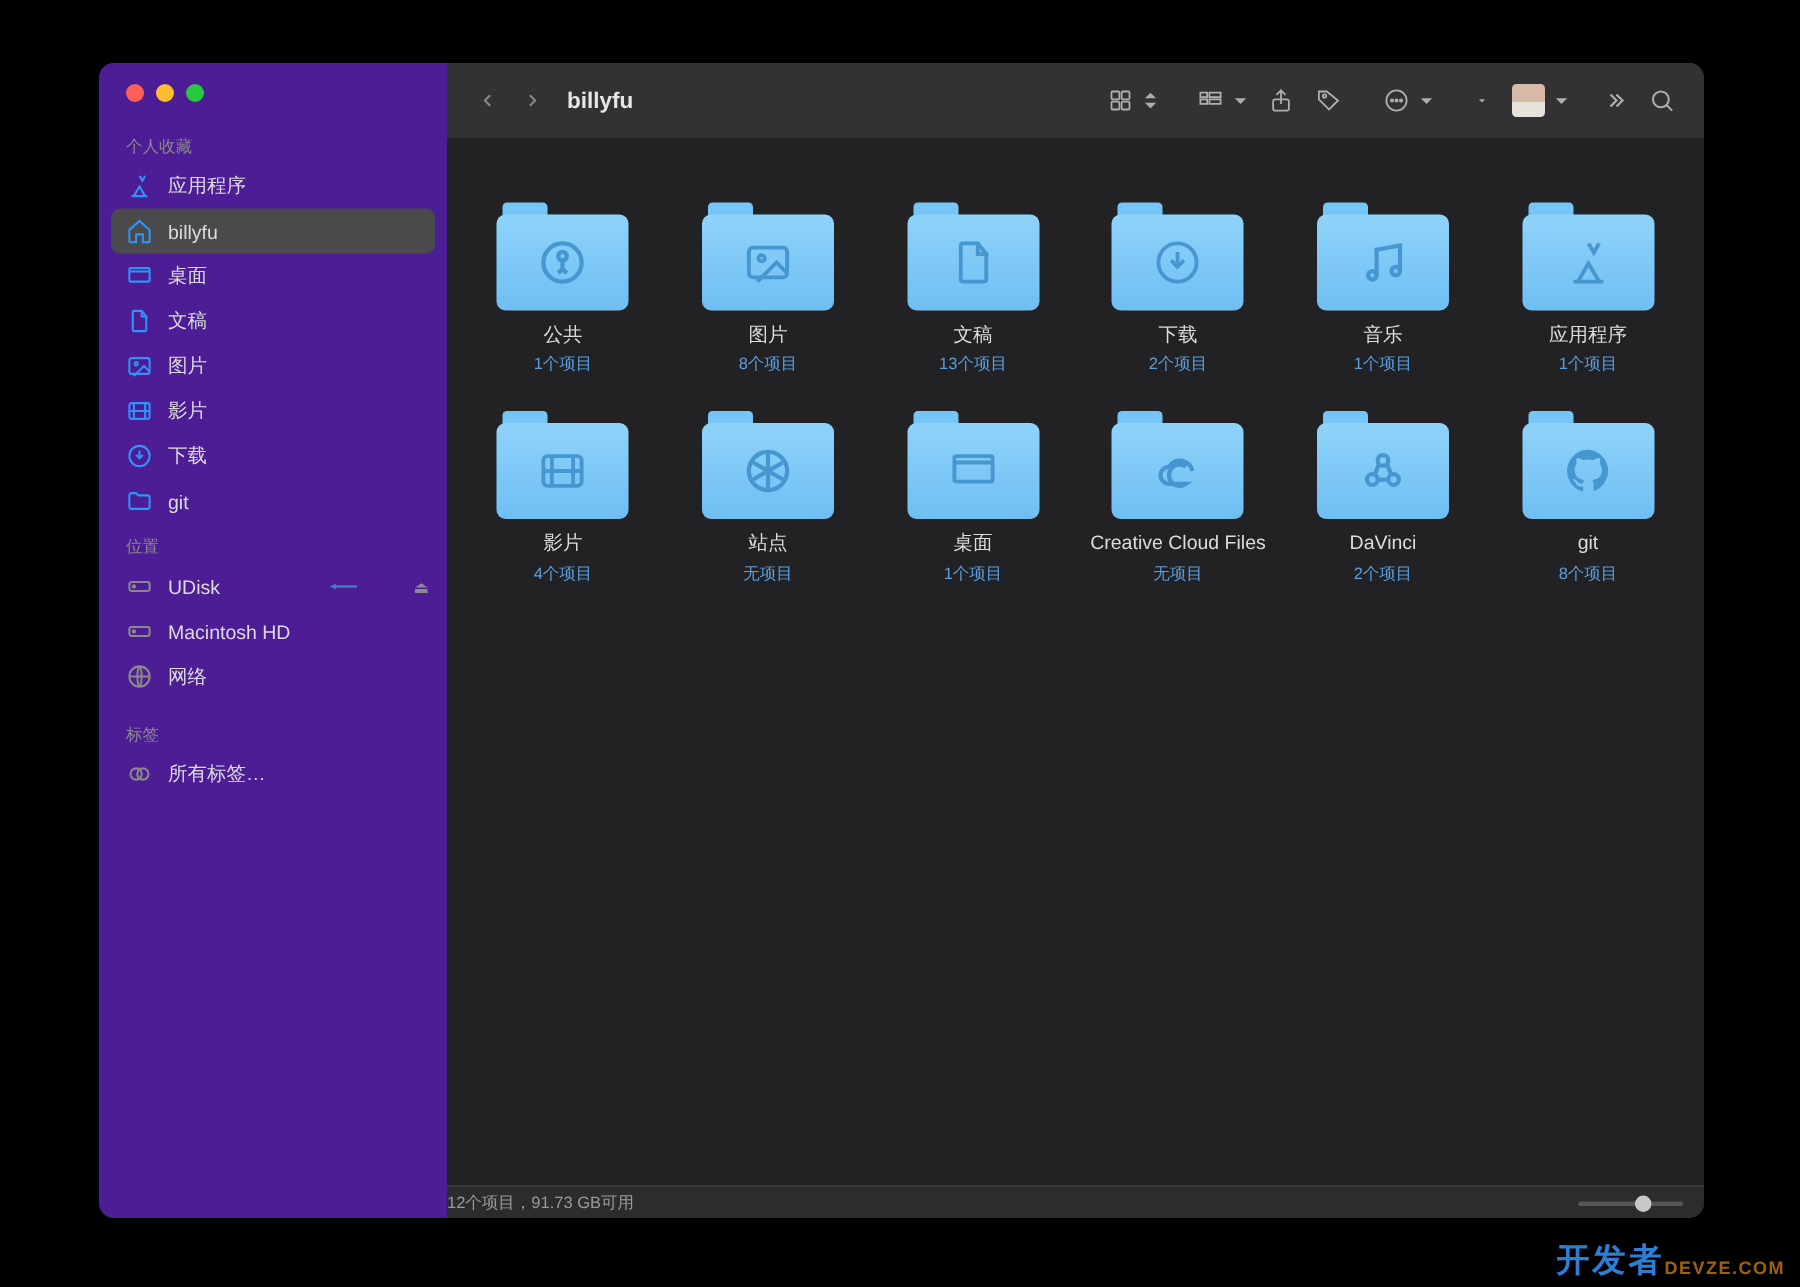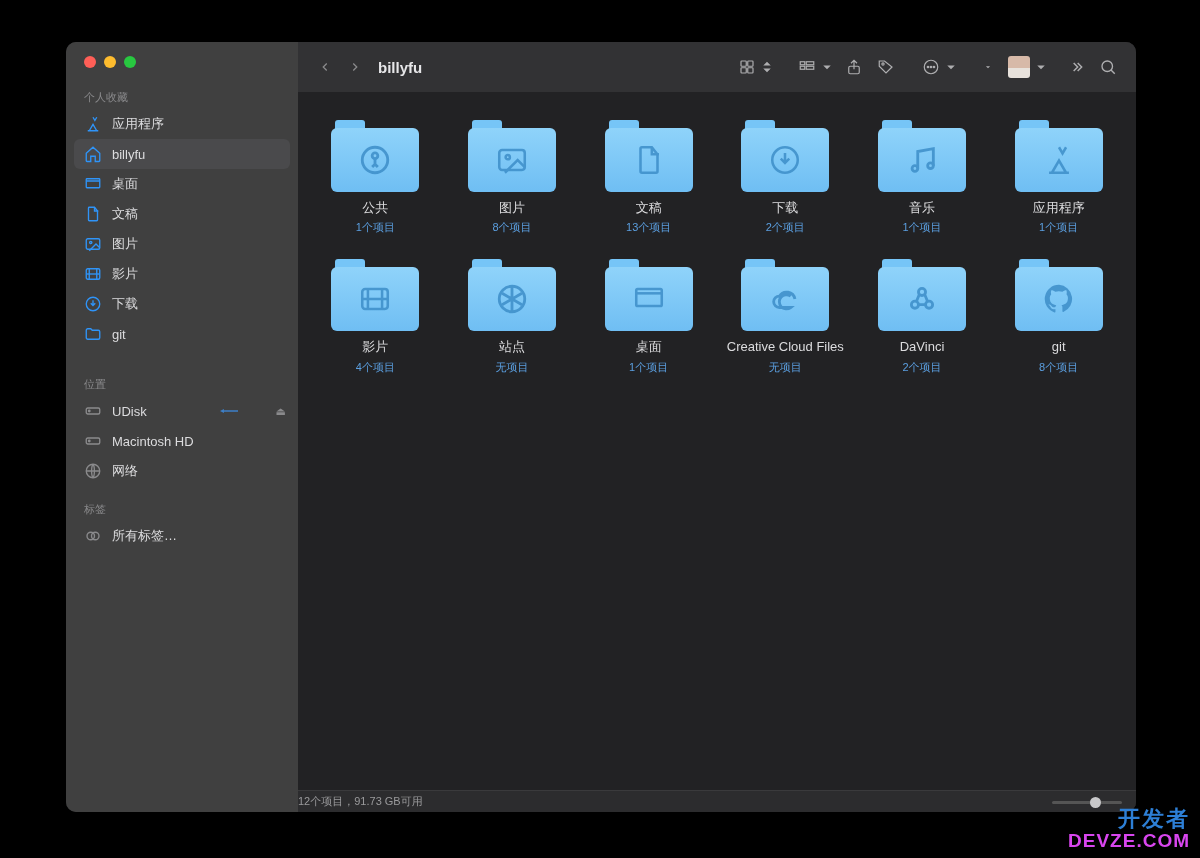--- a/index.html
+++ b/index.html
@@ -1,52 +1,52 @@
 <!DOCTYPE html>
 <html><head>
 <meta charset="utf-8">
 <style>
 *{margin:0;padding:0;box-sizing:border-box;font-family:-apple-system,BlinkMacSystemFont,"PingFang SC","Helvetica Neue",sans-serif;-webkit-font-smoothing:antialiased}
 body{background:#000;width:1200px;height:858px;position:relative;overflow:hidden}
 .window{position:absolute;left:66px;top:42px;width:1070px;height:770px;background:#29292b;border-radius:10px;display:flex;box-shadow:0 20px 60px rgba(0,0,0,.5);overflow:hidden}
-.sidebar{width:232px;background:#404040;display:flex;flex-direction:column;padding:14px 0 0 0}
+.sidebar{width:232px;background:#4c1d95;display:flex;flex-direction:column;padding:14px 0 0 0}
 .traffic{display:flex;gap:8px;padding:0 0 16px 18px}
 .tl{width:12px;height:12px;border-radius:50%}
 .tl.r{background:#ff5f57}.tl.y{background:#febc2e}.tl.g{background:#28c840}
 .section-h{font-size:11px;color:#8a8a8c;padding:6px 18px 4px 18px;font-weight:500}
 .sb-item{display:flex;align-items:center;height:30px;padding:0 10px 0 18px;color:#dcdcde;font-size:13px;gap:10px;cursor:default;position:relative}
 .sb-item.sel{background:#4a4a4c;border-radius:6px;margin:0 8px;padding-left:10px}
 .sb-item svg,.sb-item .ic{flex:0 0 18px;width:18px;height:18px;color:#2f94f8}
 .eject{position:absolute;right:12px;color:#8a8a8c;font-size:11px}
 .tag-dot{width:12px;height:12px;border-radius:50%;flex:0 0 12px;margin-left:3px;margin-right:1px}
 .arrow-annot{position:absolute;left:154px;width:64px;height:14px}
 .main{flex:1;display:flex;flex-direction:column;background:#222224}
 .toolbar{height:50px;display:flex;align-items:center;padding:0 14px;gap:4px;background:#323234}
 .nav-btn{width:26px;height:28px;display:flex;align-items:center;justify-content:center;color:#8a8a8c;border-radius:5px}
 .title{font-size:15px;font-weight:600;color:#e6e6e8;margin-left:6px;margin-right:auto}
 .tb-grp{display:flex;align-items:center;gap:2px;color:#aeaeb0;margin-left:18px}
 .tb-grp svg{width:18px;height:18px}
 .tb-btn{display:flex;align-items:center;justify-content:center;height:28px;padding:0 5px;color:#aeaeb0}
 .avatar{width:22px;height:22px;border-radius:3px;background:linear-gradient(180deg,#d7b9a8 0%,#d7b9a8 55%,#e8e2dc 55%,#e8e2dc 100%)}
-.content{flex:1;overflow:auto;padding:28px 16px 0 16px}
+.content{flex:1;overflow:auto;padding:43px 16px 0 16px}
 .grid{display:grid;grid-template-columns:repeat(6,1fr);gap:24px 14px}
 .item{display:flex;flex-direction:column;align-items:center;text-align:center}
 .folder{width:88px;height:72px;position:relative;margin-bottom:8px}
 .folder .tab{position:absolute;left:4px;top:0;width:30px;height:12px;background:#76c5f7;border-radius:3px 3px 0 0}
 .folder .body{position:absolute;left:0;top:8px;right:0;bottom:0;background:linear-gradient(180deg,#8fd3fa,#6fbef3);border-radius:6px;display:flex;align-items:center;justify-content:center}
 .folder .body svg{width:34px;height:34px;color:#3d8ec9;opacity:.85}
 .iname{font-size:13px;color:#dcdcde;line-height:1.25;max-width:120px}
 .isub{font-size:11px;color:#5b9fe0;margin-top:4px}
 .status{height:22px;background:#2c2c2e;color:#9a9a9c;font-size:11px;display:flex;align-items:center;justify-content:flex-start;border-top:1px solid #3a3a3c;position:relative}
 .slider{position:absolute;right:14px;top:6px;width:70px;height:10px}
 .slider .track{position:absolute;top:4px;left:0;right:0;height:3px;background:#555;border-radius:2px}
 .slider .knob{position:absolute;top:0;left:38px;width:11px;height:11px;border-radius:50%;background:#c8c8ca}
-.watermark{position:absolute;right:10px;bottom:6px;display:flex;flex-direction:column;align-items:flex-end;line-height:1.1}
+.watermark{position:absolute;right:10px;bottom:6px;display:flex;flex-direction:row;align-items:flex-end;line-height:1.1}
 .wm-cn{font-size:22px;font-weight:700;color:#2d7fd6;letter-spacing:2px}
-.wm-en{font-size:19px;font-weight:700;color:#d946ef;letter-spacing:1px}
+.wm-en{font-size:12px;font-weight:700;color:#a16207;letter-spacing:1px}
 </style>
 </head>
 <body>
 
 <div class="window">
   <div class="sidebar">
     <div class="traffic">
       <div class="tl r"></div>
       <div class="tl y"></div>
       <div class="tl g"></div>
@@ -103,21 +103,21 @@
             </svg></span>
           <span>下载</span>
         </div>
         <div class="sb-item">
           <span class="ic"><svg viewBox="0 0 24 24" fill="none" stroke="currentColor" stroke-width="1.8">
               <path d="M3 7a2 2 0 012-2h4l2 2h8a2 2 0 012 2v8a2 2 0 01-2 2H5a2 2 0 01-2-2z"></path>
             </svg></span>
           <span>git</span>
         </div>
       </div>
-    <div class="section-h" style="margin-top:22px">位置</div>
+    <div class="section-h" style="margin-top:2px">位置</div>
     <div id="loc-list">
         <div class="sb-item">
           <span class="ic"><svg viewBox="0 0 24 24" fill="none" stroke="#8a8a8c" stroke-width="1.8">
               <rect x="3" y="8" width="18" height="8" rx="2"></rect>
               <circle cx="7" cy="12" r="1"></circle>
             </svg></span>
           <span>UDisk</span>
           <svg class="arrow-annot" viewBox="0 0 64 14">
             <polygon points="0,7 14,0 14,4 64,4 64,10 14,10 14,14" fill="#3d7fc7"></polygon>
           </svg>

